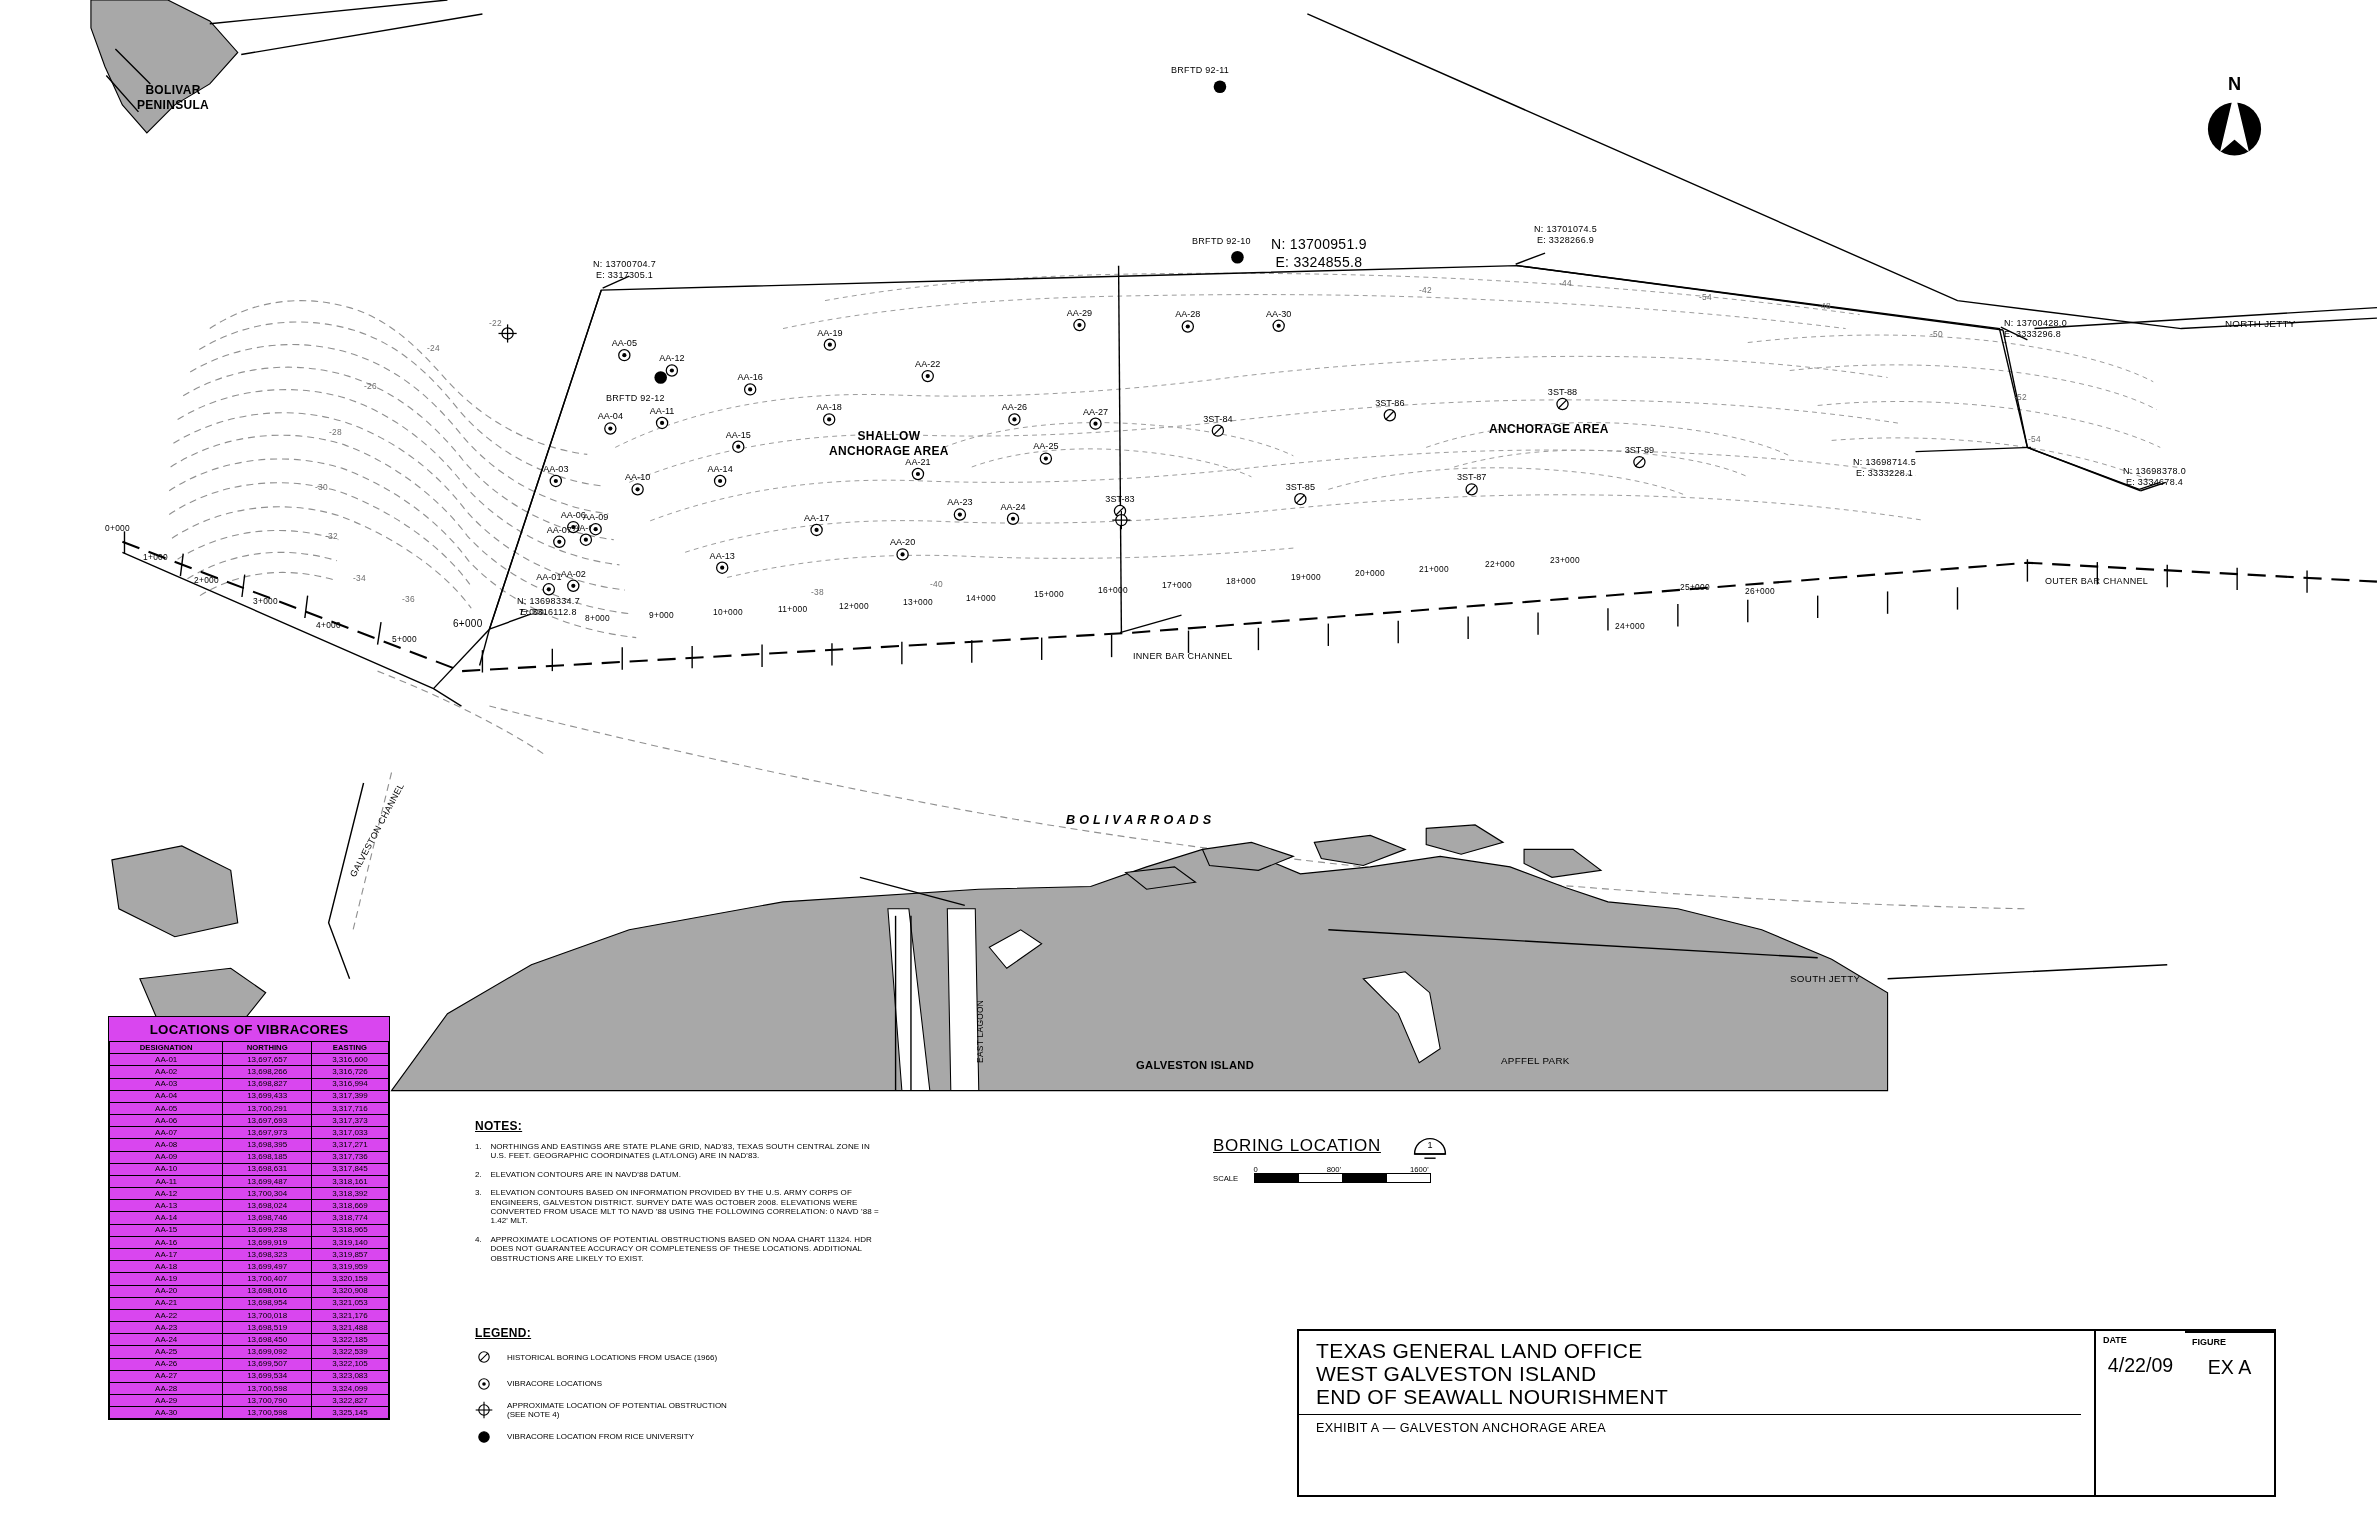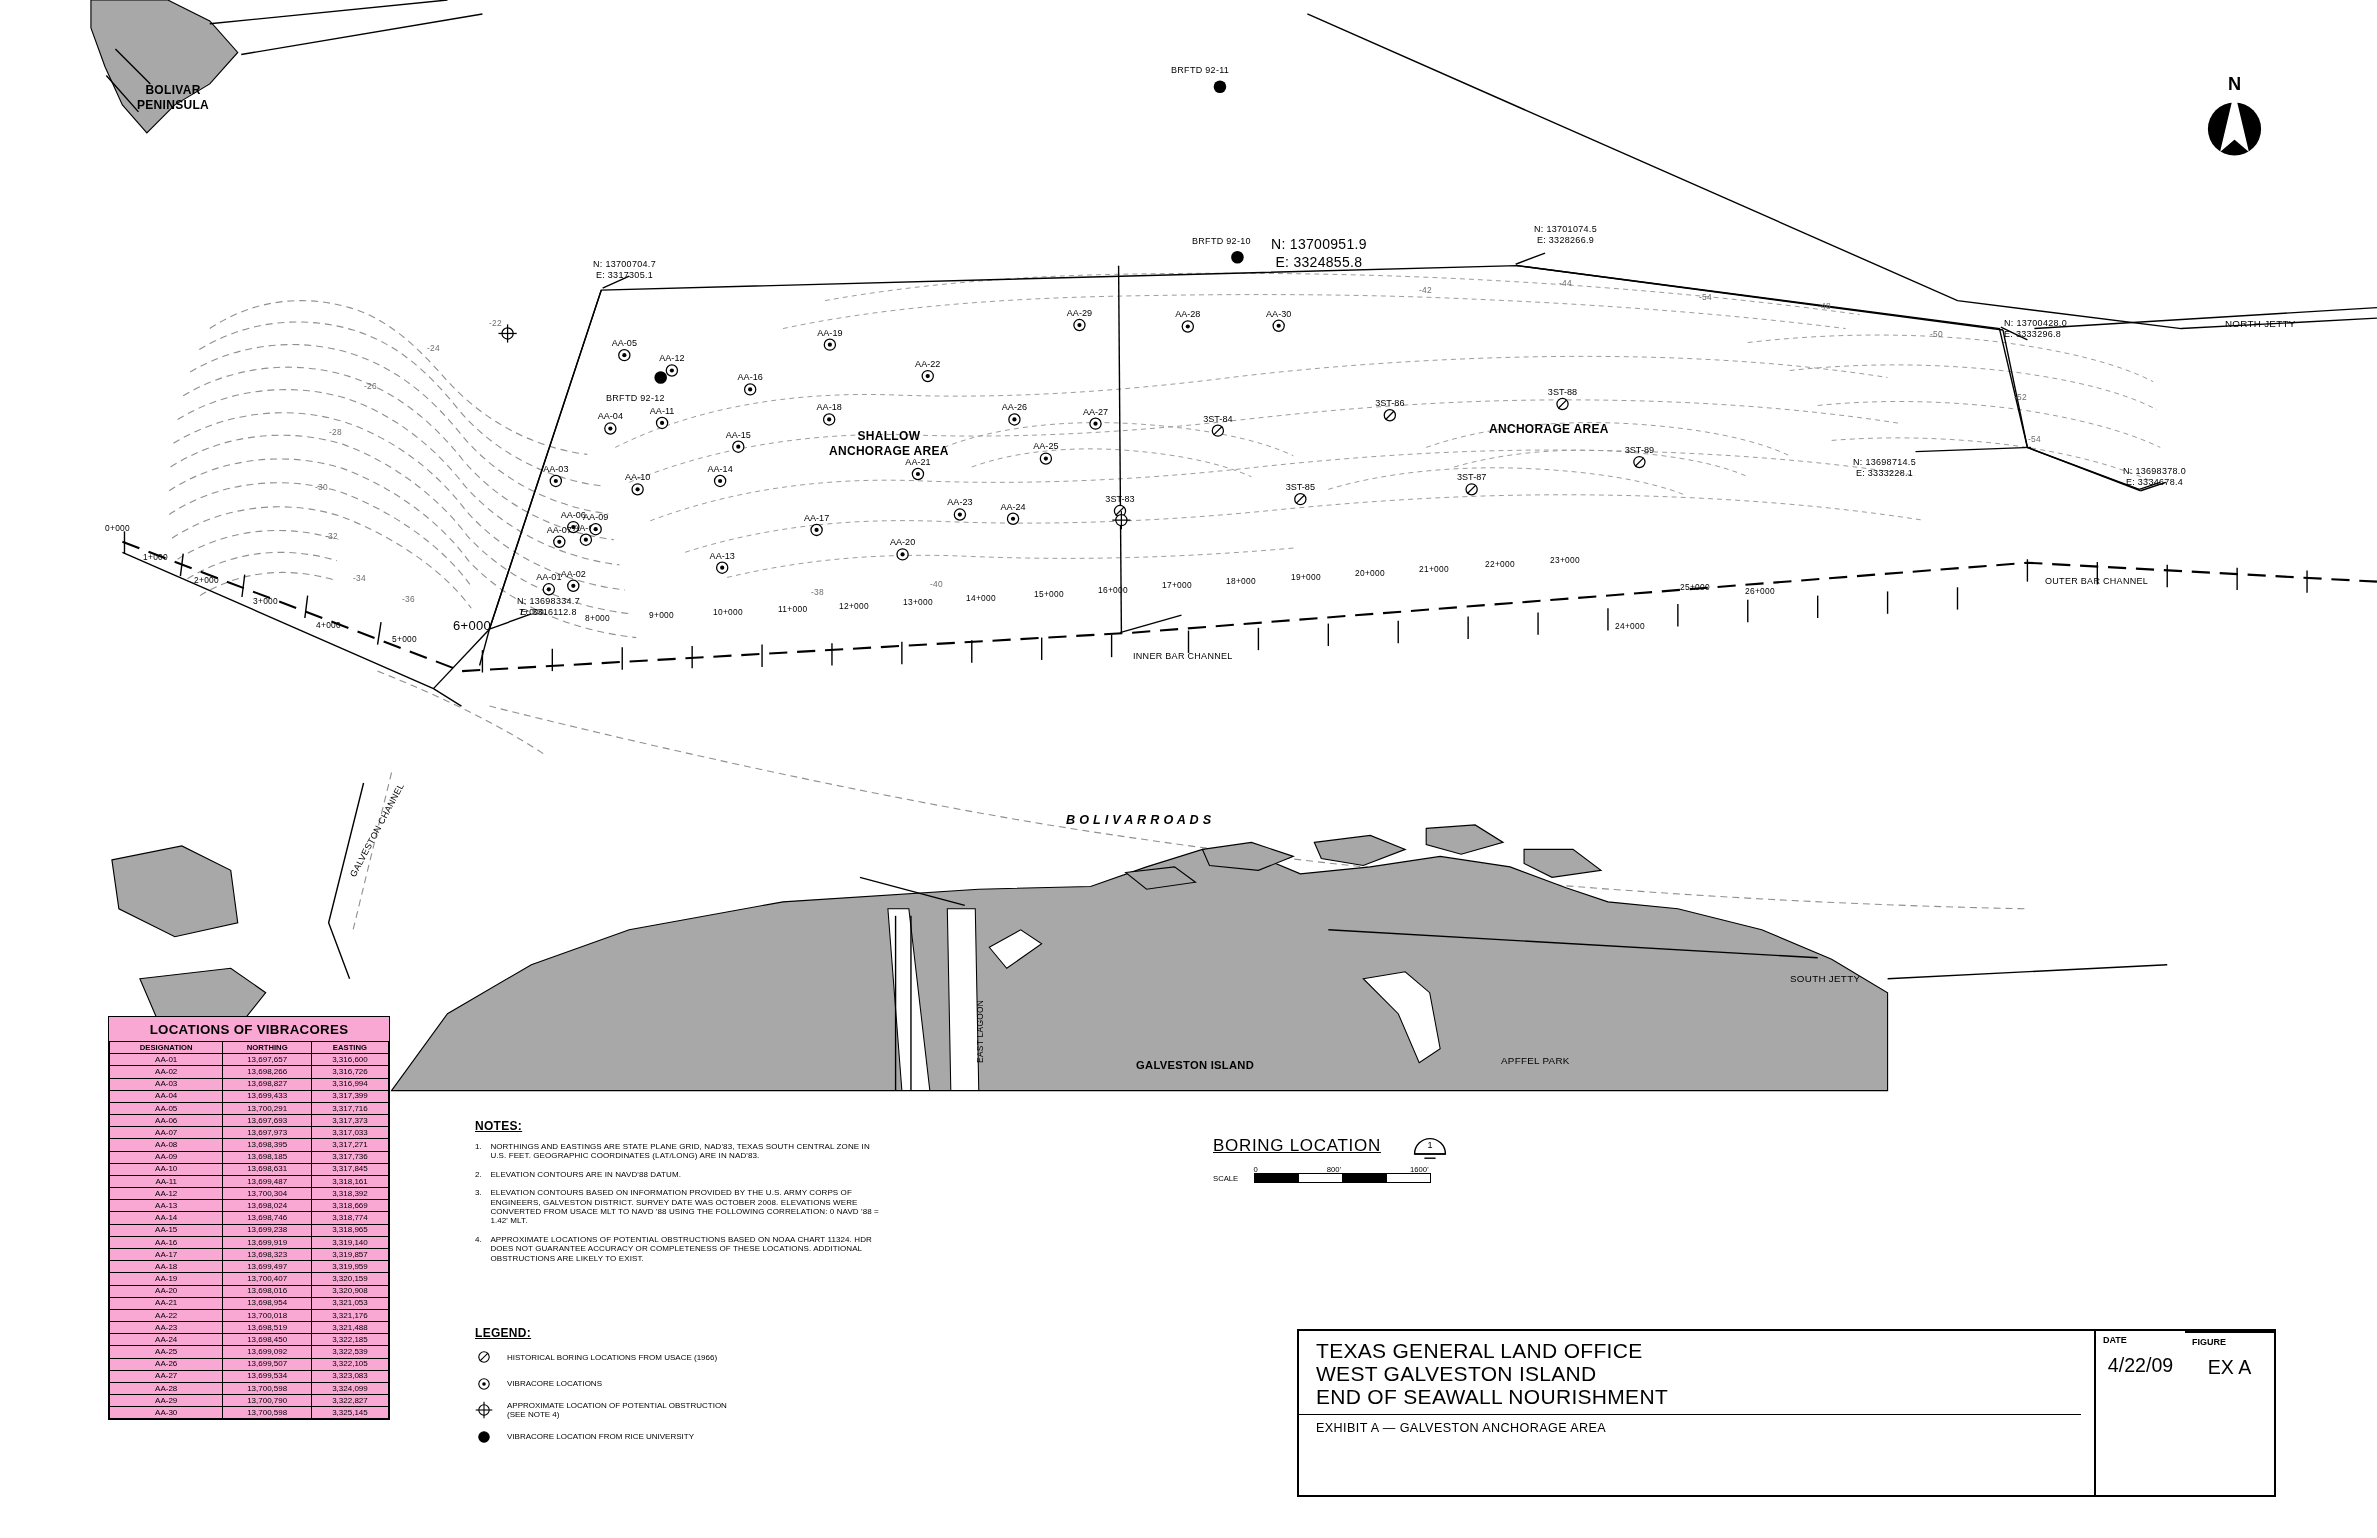--- a/index.html
+++ b/index.html
@@ -3,21 +3,21 @@
 <meta charset="utf-8">
 <style>
   html,body{margin:0;padding:0;background:#fff;}
   body{width:2377px;height:1538px;position:relative;font-family:"Liberation Sans",sans-serif;overflow:hidden;}
   #sheet{position:absolute;left:0;top:0;width:2377px;height:1538px;}
   .abs{position:absolute;}
   .lbl{position:absolute;font-size:10.5px;color:#000;white-space:nowrap;letter-spacing:0.3px;}
   .lbl.xs{font-size:7.7px;}
   svg{display:block;}
   
-  #vibTable{position:absolute;left:108px;top:1016px;width:280px;border:1.4px solid #000;background:#f9a8d4;}
+  #vibTable{position:absolute;left:108px;top:1016px;width:280px;border:1.4px solid #000;background:#d946ef;}
   #vibTable .tbl-title{font-size:13.3px;font-weight:bold;text-align:center;padding:4.9px 0 4.2px;letter-spacing:0.3px;}
   #vibTable table{border-collapse:collapse;width:100%;}
   #vibTable th,#vibTable td{border:0.7px solid #000;font-size:8px;text-align:center;padding:0.7px 0;height:9.8px;line-height:9.8px;}
   #vibTable th{font-size:7.7px;font-weight:bold;}
   
   #notes{position:absolute;left:475px;top:1119px;width:406px;}
   #notes .hd{font-size:12px;font-weight:bold;text-decoration:underline;letter-spacing:0.3px;}
   #notes .note{display:flex;margin-top:9px;font-size:8px;line-height:9.4px;letter-spacing:0.1px;}
   #notes .note .num{width:15.4px;flex:none;}
   
@@ -466,21 +466,21 @@
       </div>
       <div class="lbl" style="left: 975px; top: 1063px; font-size: 8.4px; transform: rotate(-90deg); transform-origin: left top; text-align: center; line-height: 1.25;">
         <div>EAST LAGOON</div>
       </div>
       <div class="lbl xs" style="left: 105px; top: 523px; font-size: 8.4px;">0+000</div>
       <div class="lbl xs" style="left: 143px; top: 552px; font-size: 8.4px;">1+000</div>
       <div class="lbl xs" style="left: 194px; top: 575px; font-size: 8.4px;">2+000</div>
       <div class="lbl xs" style="left: 253px; top: 596px; font-size: 8.4px;">3+000</div>
       <div class="lbl xs" style="left: 316px; top: 620px; font-size: 8.4px;">4+000</div>
       <div class="lbl xs" style="left: 392px; top: 634px; font-size: 8.4px;">5+000</div>
-      <div class="lbl xs" style="left: 453px; top: 618px; font-size: 13px; text-align: center;">6+000</div>
+      <div class="lbl xs" style="left: 453px; top: 618px; font-size: 10px; text-align: center;">6+000</div>
       <div class="lbl xs" style="left: 519px; top: 607px; font-size: 8.4px;">7+000</div>
       <div class="lbl xs" style="left: 585px; top: 613px; font-size: 8.4px;">8+000</div>
       <div class="lbl xs" style="left: 649px; top: 610px; font-size: 8.4px;">9+000</div>
       <div class="lbl xs" style="left: 713px; top: 607px; font-size: 8.4px;">10+000</div>
       <div class="lbl xs" style="left: 778px; top: 604px; font-size: 8.4px;">11+000</div>
       <div class="lbl xs" style="left: 839px; top: 601px; font-size: 8.4px;">12+000</div>
       <div class="lbl xs" style="left: 903px; top: 597px; font-size: 8.4px;">13+000</div>
       <div class="lbl xs" style="left: 966px; top: 593px; font-size: 8.4px;">14+000</div>
       <div class="lbl xs" style="left: 1034px; top: 589px; font-size: 8.4px;">15+000</div>
       <div class="lbl xs" style="left: 1098px; top: 585px; font-size: 8.4px;">16+000</div>

